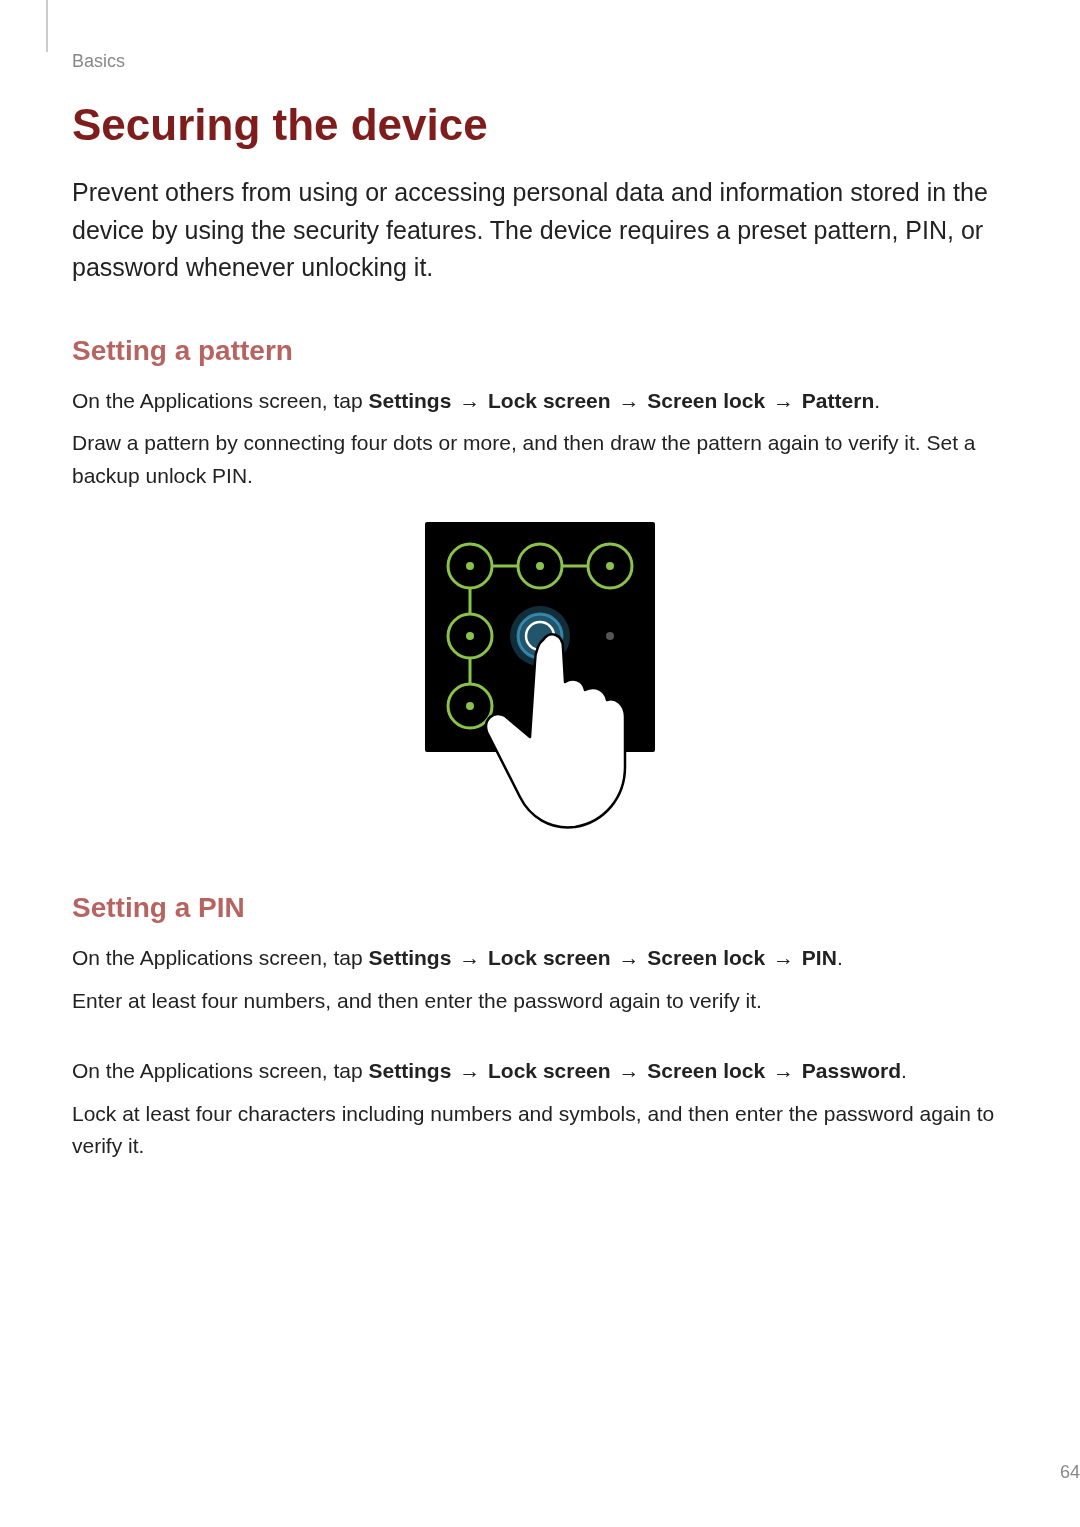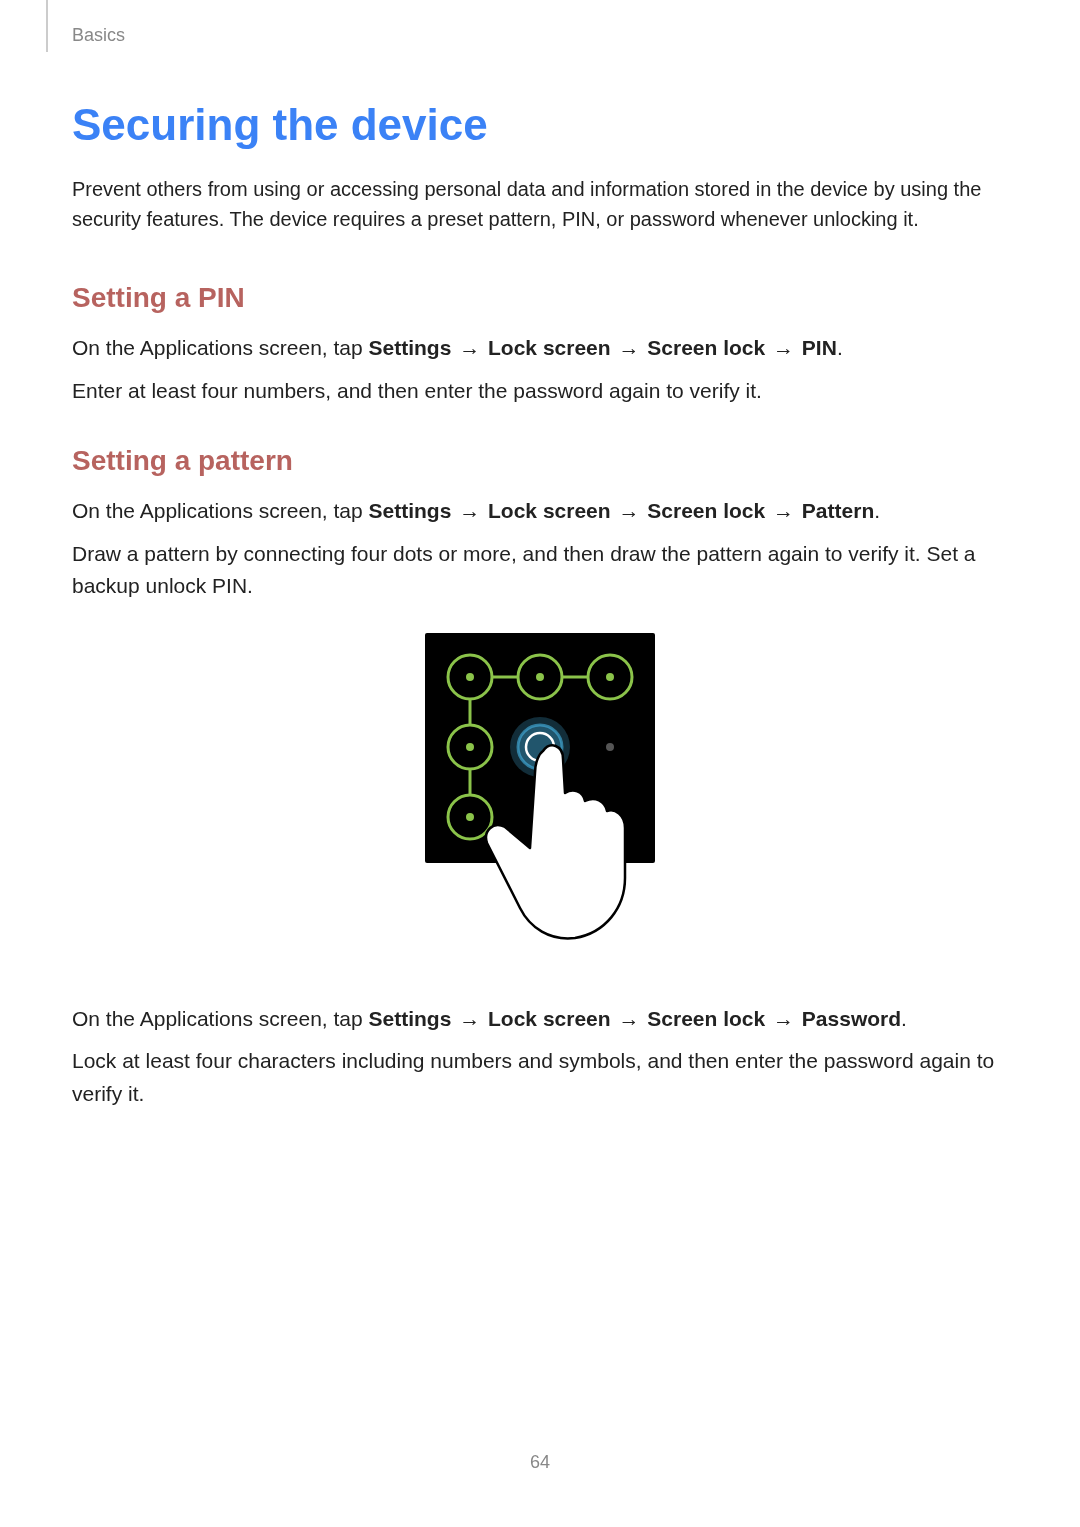--- a/index.html
+++ b/index.html
@@ -17,36 +17,36 @@
     .header-rule {
       position: absolute;
       top: 0;
       left: 46px;
       width: 2px;
       height: 52px;
       background: #ccc;
     }
     .header-label {
       position: absolute;
-      top: 25px;
+      top: 51px;
       left: 72px;
       font-size: 18px;
       color: #888;
     }
     .content {
       padding: 100px 72px 0 72px;
     }
     h1 {
-      color: #3b82f6;
+      color: #7f1d1d;
       font-size: 44px;
       font-weight: bold;
       margin-bottom: 24px;
     }
     .intro {
-      font-size: 20px;
+      font-size: 25px;
       line-height: 1.5;
       color: #222;
       margin-bottom: 48px;
     }
     h2 {
       color: #b7635f;
       font-size: 28px;
       font-weight: bold;
       margin-bottom: 18px;
     }
@@ -62,47 +62,39 @@
     .section {
       margin-bottom: 38px;
     }
     .pattern-illustration {
       display: flex;
       justify-content: center;
       margin: 30px 0 50px 0;
     }
     .page-number {
       position: absolute;
-      bottom: 54px;
+      bottom: 44px;
       width: 100%;
-      text-align: center;
+      text-align: right;
       font-size: 18px;
       color: #888;
     }
     .arrow {
       padding: 0 2px;
     }
   </style>
 </head>
 <body>
 
 <div class="header-rule"></div>
 <div class="header-label">Basics</div>
 
 <div class="content">
   <h1>Securing the device</h1>
   <p class="intro">Prevent others from using or accessing personal data and information stored in the device by using the security features. The device requires a preset pattern, PIN, or password whenever unlocking it.</p>
-
-  <div class="section">
-    <h2>Setting a PIN</h2>
-    <p class="body-text">
-      <span>On the Applications screen, tap </span><b>Settings</b><span class="arrow"> → </span><b>Lock screen</b><span class="arrow"> → </span><b>Screen lock</b><span class="arrow"> → </span><b>PIN</b><span>.</span>
-    </p>
-    <p class="body-text">Enter at least four numbers, and then enter the password again to verify it.</p>
-  </div>
 
   <div class="section">
     <h2>Setting a pattern</h2>
     <p class="body-text">
       <span>On the Applications screen, tap </span><b>Settings</b><span class="arrow"> → </span><b>Lock screen</b><span class="arrow"> → </span><b>Screen lock</b><span class="arrow"> → </span><b>Pattern</b><span>.</span>
     </p>
     <p class="body-text">Draw a pattern by connecting four dots or more, and then draw the pattern again to verify it. Set a backup unlock PIN.</p>
 
     <div class="pattern-illustration">
       <svg width="250" height="320" viewBox="0 0 250 320">
@@ -159,20 +151,28 @@
                    C 68 198 78 188 90 194
                    L 115 215
                    L 120 140
                    C 120 128 125 120 128 118 Z"></path>
         </g>
       </svg>
     </div>
   </div>
 
   <div class="section">
+    <h2>Setting a PIN</h2>
+    <p class="body-text">
+      <span>On the Applications screen, tap </span><b>Settings</b><span class="arrow"> → </span><b>Lock screen</b><span class="arrow"> → </span><b>Screen lock</b><span class="arrow"> → </span><b>PIN</b><span>.</span>
+    </p>
+    <p class="body-text">Enter at least four numbers, and then enter the password again to verify it.</p>
+  </div>
+
+  <div class="section">
     <p class="body-text">
       <span>On the Applications screen, tap </span><b>Settings</b><span class="arrow"> → </span><b>Lock screen</b><span class="arrow"> → </span><b>Screen lock</b><span class="arrow"> → </span><b>Password</b><span>.</span>
     </p>
     <p class="body-text">Lock at least four characters including numbers and symbols, and then enter the password again to verify it.</p>
   </div>
 </div>
 
 <div class="page-number">64</div>
 
 </body></html>

